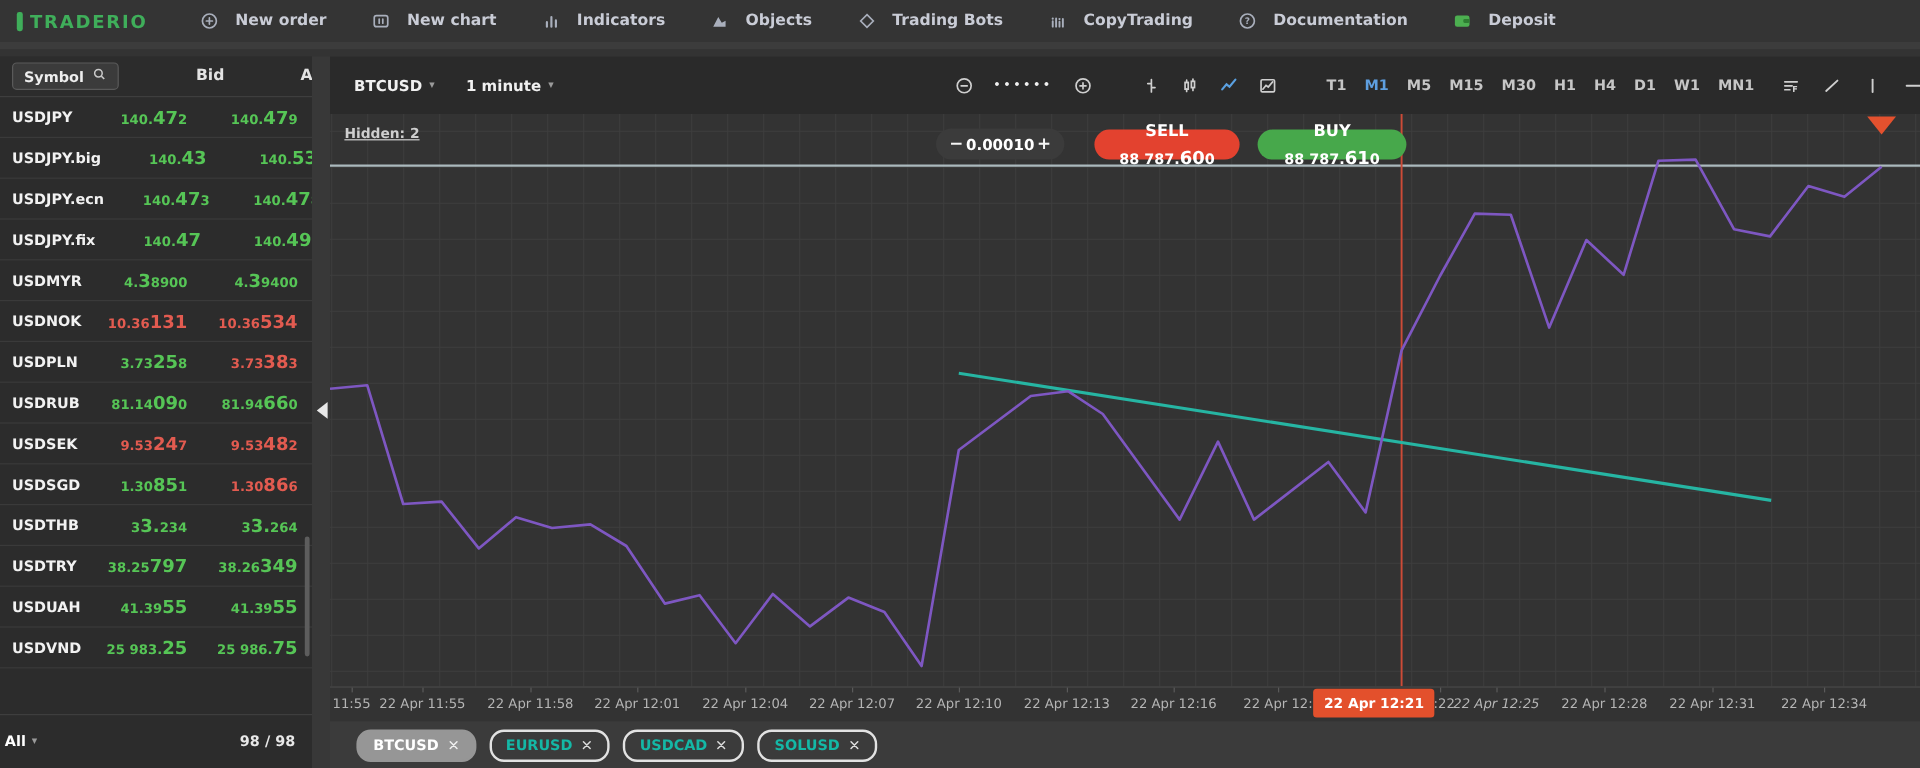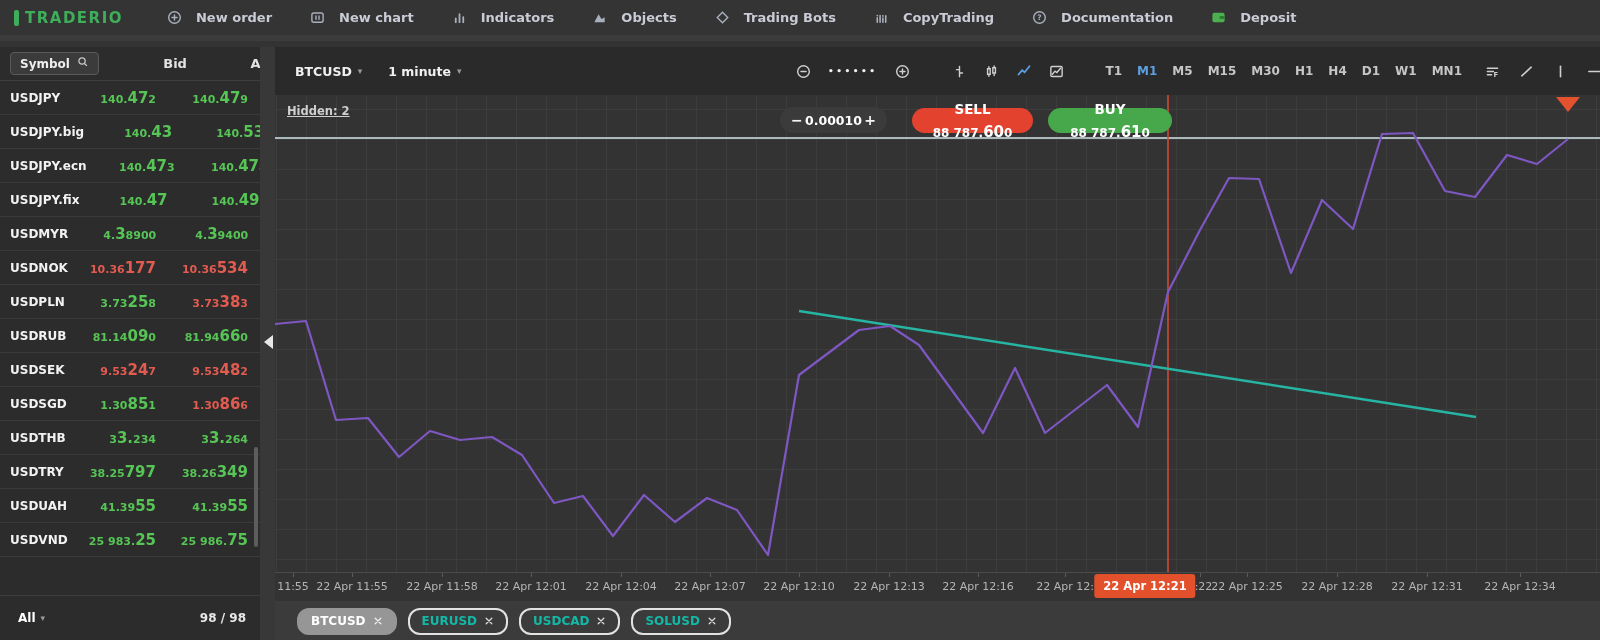--- a/index.html
+++ b/index.html
@@ -26,21 +26,21 @@
       font-family:inherit;}
   .wl-row{height:33px;border-bottom:1px solid #3a3a3a;cursor:pointer;}
   .wl-sym{font-weight:700;font-size:12px;color:#f2f2f2;}
   .price{text-align:right;white-space:nowrap;font-weight:700;}
   .price i{font-style:normal;font-size:11px;}
   .price b{font-size:15px;}
   .price.up{color:#56c556;}
   .price.down{color:#e25b50;}
   .wl-scrollthumb{position:absolute;right:2px;top:400px;width:4px;height:100px;background:#5d5d5d;border-radius:2px;}
   .wl-footer{position:absolute;left:0;right:0;bottom:0;height:44px;border-top:1px solid #3e3e3e;
-      display:flex;align-items:center;justify-content:space-between;padding:0 14px 0 18px;background:#2c2c2c;}
+      display:flex;align-items:center;justify-content:space-between;padding:0 14px 0 4px;background:#2c2c2c;}
   .wl-filter{display:flex;align-items:center;gap:5px;font-weight:700;font-size:12px;color:#fff;cursor:pointer;}
   .caret{font-size:9px;color:#9a9a9a;}
   .wl-count{font-weight:700;font-size:12px;color:#e8e8e8;}
   
   .divider{position:absolute;top:47px;left:260px;width:15px;bottom:0;background:#383838;}
   .collapse-arrow{position:absolute;left:4px;top:288px;width:0;height:0;
       border-top:7px solid transparent;border-bottom:7px solid transparent;border-right:9px solid #e8e8e8;cursor:pointer;}
   
   .chartpanel{position:absolute;top:47px;left:275px;right:0;bottom:0;overflow:hidden;}
   .chart-toolbar{height:48px;background:#2a2a2a;display:flex;align-items:center;padding:0 6px 0 20px;box-sizing:border-box;}
@@ -201,21 +201,21 @@
           <span class="price up"><i>140.</i><b>47</b><i></i></span>
           <span class="price up"><i>140.</i><b>49</b><i></i></span>
         </div>
         <div class="wl-grid wl-row">
           <span class="wl-sym">USDMYR</span>
           <span class="price up"><i>4.</i><b>3</b><i>8900</i></span>
           <span class="price up"><i>4.</i><b>3</b><i>9400</i></span>
         </div>
         <div class="wl-grid wl-row">
           <span class="wl-sym">USDNOK</span>
-          <span class="price down"><i>10.36</i><b>177</b><i></i></span>
+          <span class="price down"><i>10.36</i><b>131</b><i></i></span>
           <span class="price down"><i>10.36</i><b>534</b><i></i></span>
         </div>
         <div class="wl-grid wl-row">
           <span class="wl-sym">USDPLN</span>
           <span class="price up"><i>3.73</i><b>25</b><i>8</i></span>
           <span class="price down"><i>3.73</i><b>38</b><i>3</i></span>
         </div>
         <div class="wl-grid wl-row">
           <span class="wl-sym">USDRUB</span>
           <span class="price up"><i>81.14</i><b>09</b><i>0</i></span>
@@ -397,21 +397,21 @@
         <span class="axis-label" style="left: 524px;">22 Apr 12:10</span>
         <span class="tick" style="left: 614px;"></span>
         <span class="axis-label" style="left: 614px;">22 Apr 12:13</span>
         <span class="tick" style="left: 703px;"></span>
         <span class="axis-label" style="left: 703px;">22 Apr 12:16</span>
         <span class="tick" style="left: 790px;"></span>
         <span class="axis-label" style="left: 790px;">22 Apr 12:</span>
         <span class="tick" style="left: 925px;"></span>
         <span class="axis-label" style="left: 925px;">2:22</span>
         <span class="tick" style="left: 972px;"></span>
-        <span class="axis-label" style="left: 972px;">22 Apr 12:25</span>
+        <span class="axis-label" style="left: 972px; font-style: italic;">22 Apr 12:25</span>
         <span class="tick" style="left: 1062px;"></span>
         <span class="axis-label" style="left: 1062px;">22 Apr 12:28</span>
         <span class="tick" style="left: 1152px;"></span>
         <span class="axis-label" style="left: 1152px;">22 Apr 12:31</span>
         <span class="tick" style="left: 1245px;"></span>
         <span class="axis-label" style="left: 1245px;">22 Apr 12:34</span>
         <span class="axis-highlight" style="left: 870px;">22 Apr 12:21</span>
       </div>
 
     <div class="tabbar" id="tabbar">

